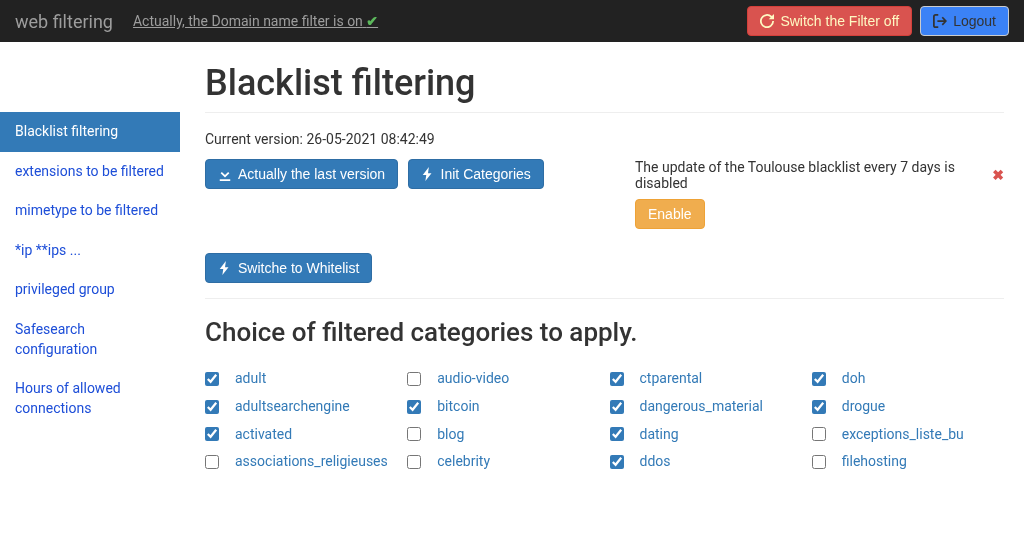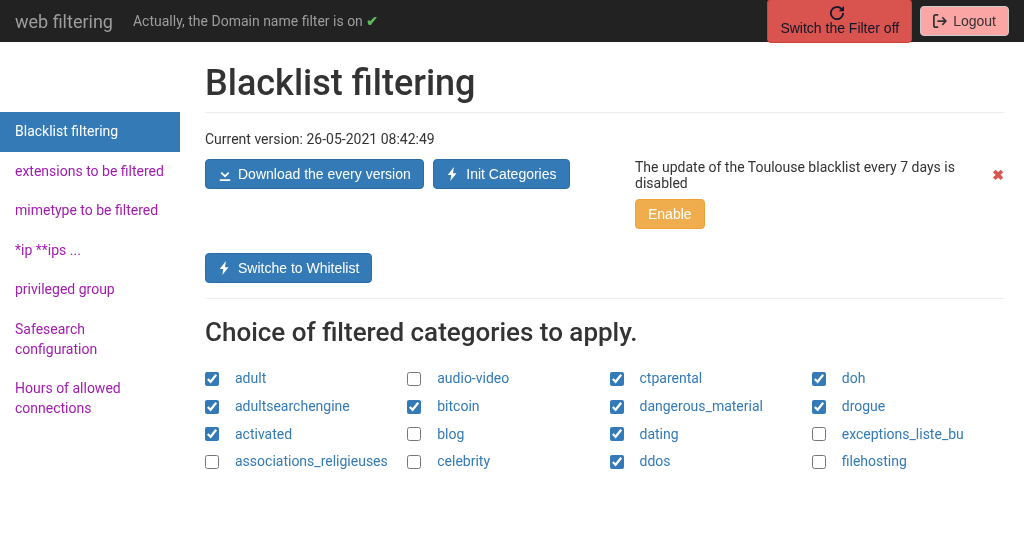--- a/index.html
+++ b/index.html
@@ -1,33 +1,33 @@
 <!DOCTYPE html>
 <html><head>
 <meta charset="utf-8">
 <style>
 * { box-sizing: border-box; margin: 0; padding: 0; }
 body { font-family: -apple-system, BlinkMacSystemFont, "Segoe UI", Roboto, Helvetica, Arial, sans-serif; font-size: 14px; color: #333; background: #fff; }
 
 .navbar { background: #222; height: 42px; display: flex; align-items: center; padding: 0 15px; }
 .navbar-brand { color: #9d9d9d; font-size: 18px; margin-right: 20px; }
-.navbar-text { color: #9d9d9d; font-size: 14px; flex: 1; }
+.navbar-text { color: #9d9d9d; font-size: 14px; flex: 1; text-decoration: underline; }
 .navbar-text .check { color: #5cb85c; font-weight: bold; }
 .btn { display: inline-flex; align-items: center; padding: 6px 12px; border-radius: 4px; font-size: 14px; border: 1px solid transparent; cursor: pointer; text-decoration: none; }
-.btn-danger { background: #d9534f; border-color: #d43f3a; color: #0f172a; flex-direction: column; }
-.btn-default { background: #fca5a5; border-color: #ccc; color: #333; }
+.btn-danger { background: #d9534f; border-color: #d43f3a; color: #fef9c3; }
+.btn-default { background: #3b82f6; border-color: #ccc; color: #333; }
 .btn-primary { background: #337ab7; border-color: #2e6da4; color: #fff; }
 .btn-warning { background: #f0ad4e; border-color: #eea236; color: #fff; }
 .btn-success { background: #5cb85c; border-color: #4cae4c; color: #fff; }
 .navbar .btn { margin-left: 8px; }
 .icon-svg { width: 14px; height: 14px; margin-right: 6px; flex-shrink: 0; }
 
 .container { display: flex; }
 .sidebar { width: 180px; margin-top: 70px; }
-.sidebar-item { display: block; padding: 10px 15px; color: #a21caf; text-decoration: none; font-size: 14px; line-height: 1.4; }
+.sidebar-item { display: block; padding: 10px 15px; color: #1d4ed8; text-decoration: none; font-size: 14px; line-height: 1.4; }
 .sidebar-item.active { background: #337ab7; color: #fff; }
 
 .main { flex: 1; padding: 20px 20px 20px 25px; }
 h1 { font-size: 36px; font-weight: 500; color: #333; margin-bottom: 8px; }
 .hr { border-top: 1px solid #eee; margin-bottom: 18px; }
 .version-row { font-size: 14px; color: #333; margin-bottom: 12px; }
 .btn-row { margin-bottom: 15px; }
 .btn-row .btn { margin-right: 6px; }
 
 .two-col { display: flex; gap: 40px; }
@@ -92,21 +92,21 @@
     </div>
 
     <div class="two-col">
       <div class="left-col">
         <div class="btn-row">
           <button class="btn btn-primary">
             <svg class="icon-svg" viewBox="0 0 16 16" fill="currentColor">
                 <path d="M8 0v9.2L4.4 5.6 3 7l5 5 5-5-1.4-1.4L8 9.2V0z"></path>
                 <path d="M2 14h12v2H2z"></path>
               </svg>
-            <span>Download the every version</span>
+            <span>Actually the last version</span>
           </button>
           <button class="btn btn-primary">
             <svg class="icon-svg" viewBox="0 0 16 16" fill="currentColor">
                 <path d="M9 0L2 9h4l-1 7 7-9H8l1-7z"></path>
               </svg>
             <span>Init Categories</span>
           </button>
         </div>
       </div>
       <div class="right-col">

